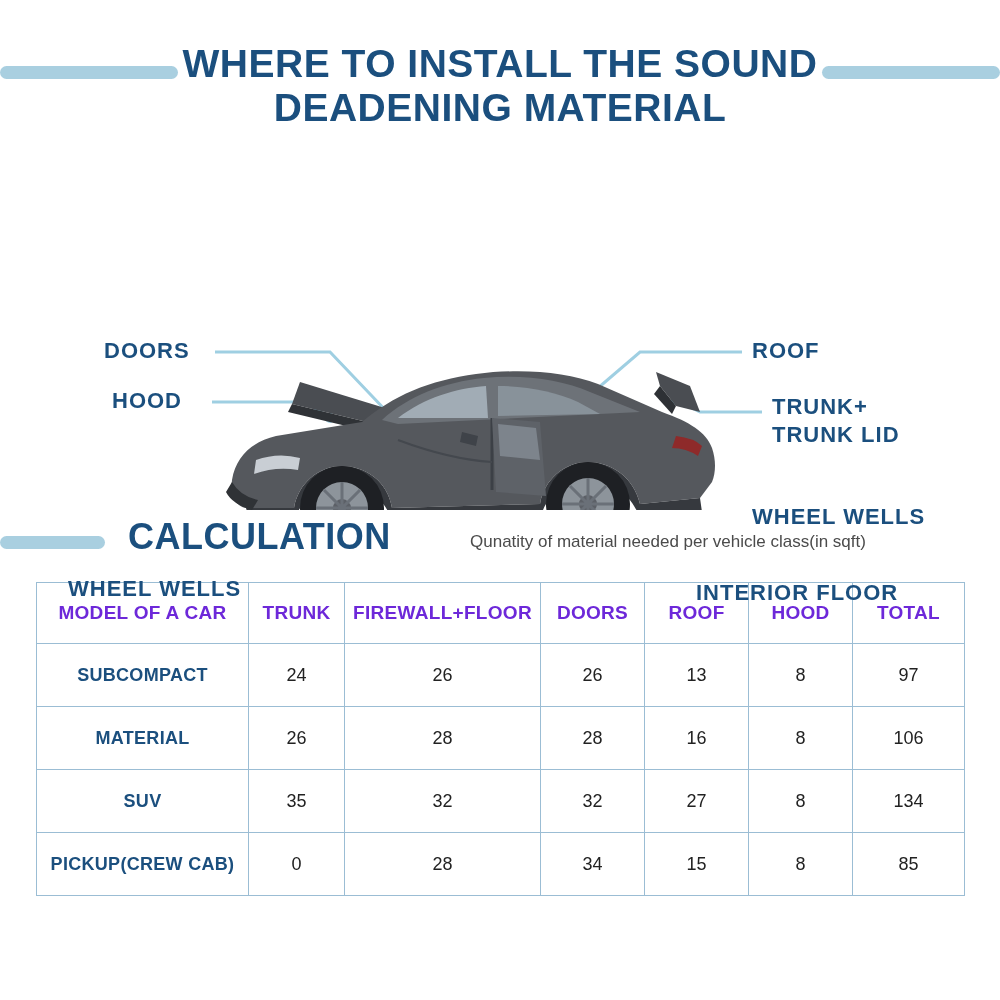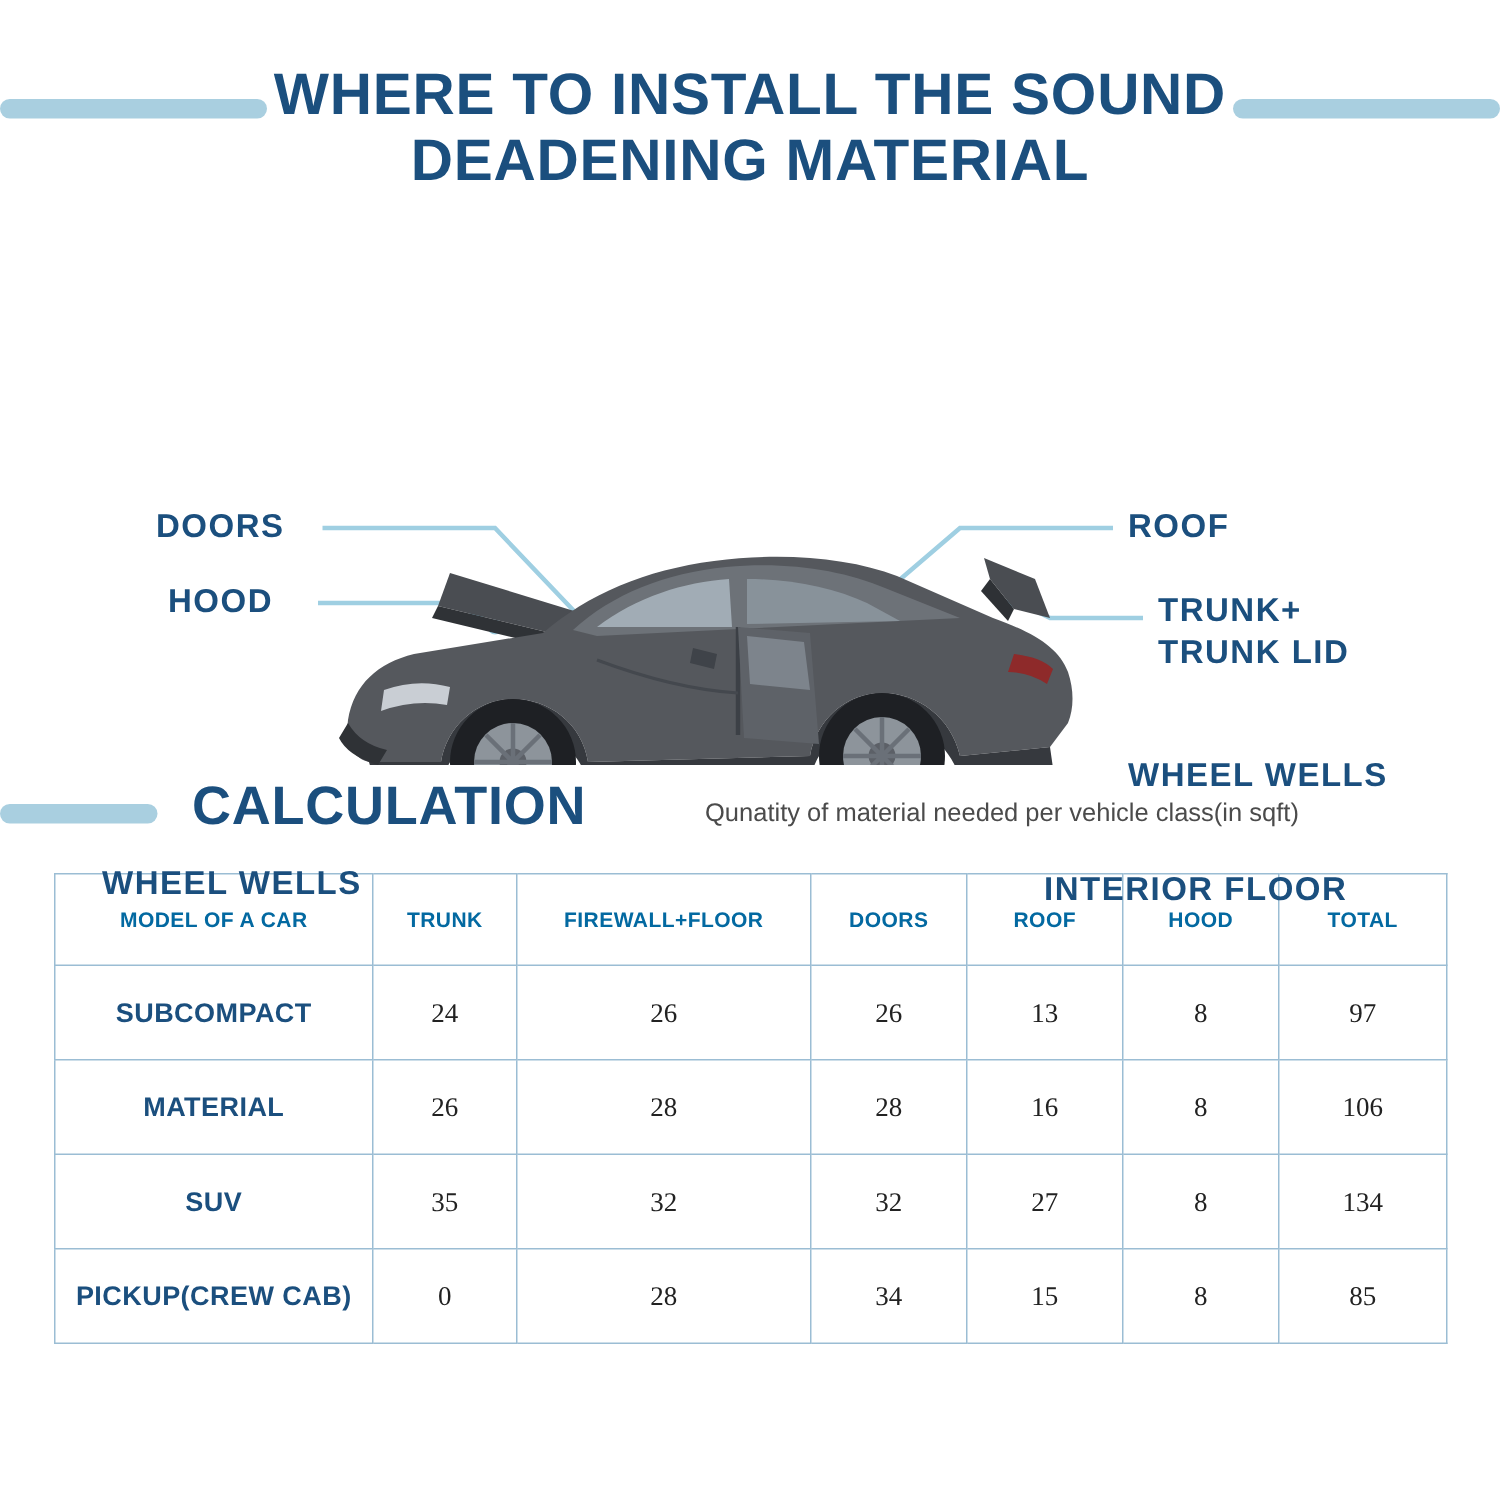--- a/index.html
+++ b/index.html
@@ -108,36 +108,35 @@
     table-layout: fixed;
   }
   th, td {
     border: 1px solid #9bbdd4;
     text-align: center;
     height: 60px;
     font-size: 17px;
   }
   thead th {
     font-weight: bold;
-    color: #0369a1;
-    font-size: 14px;
+    color: #6d28d9;
+    font-size: 19px;
     letter-spacing: 0.3px;
     height: 58px;
   }
   tbody td.model {
     font-weight: bold;
     color: #1b4f7e;
     font-size: 18px;
     letter-spacing: 0.3px;
   }
   tbody td.num {
     color: #222222;
     font-size: 18px;
     font-weight: normal;
-    font-family: Liberation Serif, serif;
   }
   col.c0 { width: 212px; }
   col.c1 { width: 96px; }
   col.c2 { width: 196px; }
   col.c3 { width: 104px; }
   col.c4 { width: 104px; }
   col.c5 { width: 104px; }
   col.c6 { width: 112px; }
 </style>
 </head>

